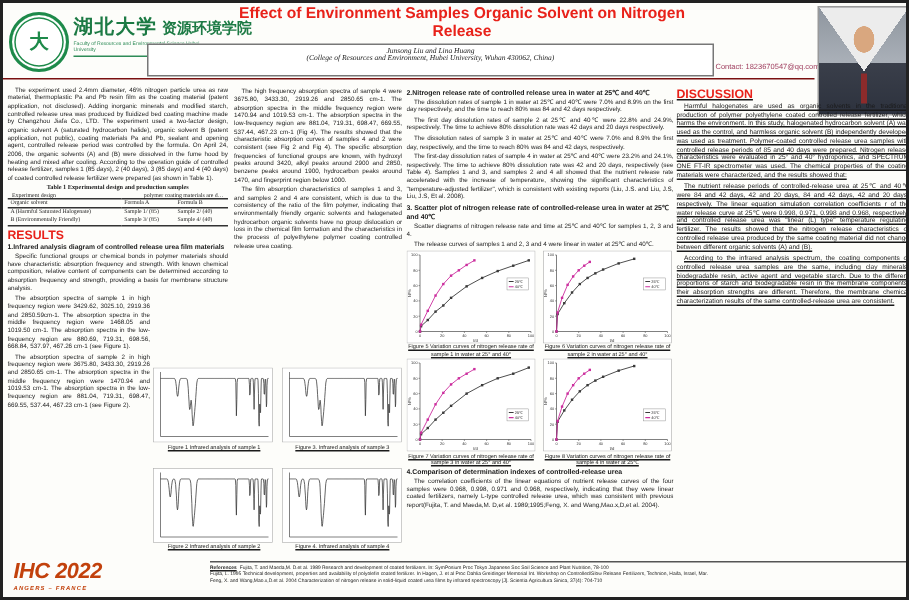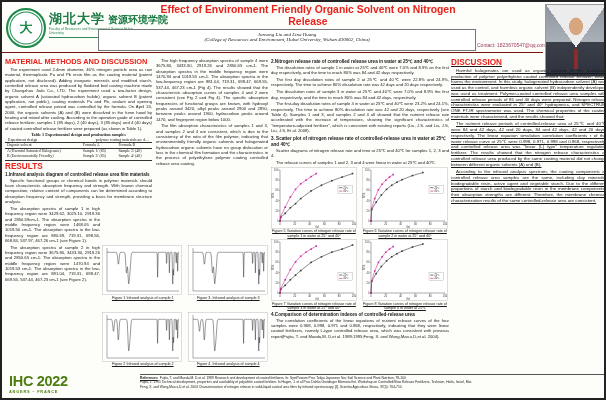--- a/index.html
+++ b/index.html
@@ -51,55 +51,54 @@
   table.t1 tr:last-child td{border-bottom:0.6px solid #333;}
   
   .ir-figs{position:absolute;left:100px;top:243px;width:167px;height:131px;
     display:grid;grid-template-columns:1fr 1fr;column-gap:4px;row-gap:2px;}
   figure{margin:0;}
   figcaption{font-size:3.7px;text-decoration:underline;text-align:center;line-height:1.2;margin-top:0.5px;}
   .figrow{display:flex;gap:5px;margin:1px 0;}
   .figrow figure{width:86px;}
   svg.chart{display:block;}
   
-  .ihc{position:absolute;left:7px;top:372px;color:#4d7c0f;font-weight:bold;line-height:1;}
+  .ihc{position:absolute;left:7px;top:372px;color:#c2410c;font-weight:bold;line-height:1;font-style:italic;}
   .ihc .c1{font-size:14.5px;letter-spacing:-0.3px;}
   .ihc .c2{font-size:3.9px;letter-spacing:0.8px;margin-top:1px;}
   .refs{position:absolute;left:138px;top:372px;width:464px;border-top:1px solid #555;
     font-size:3.3px;line-height:1.35;padding-top:1px;color:#222;}
   .ref-label{font-weight:bold;text-decoration:underline;float:left;margin-right:2px;}
 </style>
 </head>
 <body>
 
 <div class="poster">
 
   <div class="emblem">大</div>
   <div class="logo-cn">
     <span class="big">湖北大学</span><span class="small">资源环境学院</span>
   </div>
   <div class="logo-sub">Faculty of Resources and Environmental Science Hubei University</div>
 
   <div class="title">
-    <div>Effect of Environment Friendly Organic Solvent on Nitrogen Release</div>
+    <div>Effect of Environment Samples Organic Solvent on Nitrogen Release</div>
     <div>and Membrane Properties of Polymer Coated Controlled Release Urea</div>
   </div>
 
   <div class="author-box">
     <div class="a1">Junsong Liu and Lina Huang</div>
     <div class="a2">(College of Resources and Environment, Hubei University, Wuhan 430062, China)</div>
   </div>
   <div class="contact">Contact: 1823670547@qq.com</div>
   <div class="photo">
       <div class="tie"></div>
     </div>
   <div class="header-rule"></div>
 
   <div class="col col1">
-    <div class="red-h1">MATERIAL METHODS AND DISCUSSION</div>
     <p class="para">The experiment used 2.4mm diameter, 46% nitrogen particle urea as raw material, thermoplastic Pa and Pb resin film as the coating material (patent application, not disclosed). Adding inorganic minerals and modified starch, controlled release urea was produced by fluidized bed coating machine made by Changzhou Jiafa Co., LTD. The experiment used a two-factor design, organic solvent A (saturated hydrocarbon halide), organic solvent B (patent application, not public), coating materials Pa and Pb, sealant and opening agent, controlled release period was controlled by the formula. On April 24, 2006, the organic solvents (A) and (B) were dissolved in the fume hood by heating and mixed after cooling. According to the operation guide of controlled release fertilizer, samples 1 (85 days), 2 (40 days), 3 (85 days) and 4 (40 days) of coated controlled release fertilizer were prepared (as shown in Table 1).</p>
     <div class="tbl-title">Table 1 Experimental design and production samples</div>
     <div class="tbl-note">
       <span>Experiment design</span>
       <span>polymer coating materials are d…</span>
     </div>
     <table class="t1">
         <tbody>
           <tr>
             <td>Organic solvent</td>

